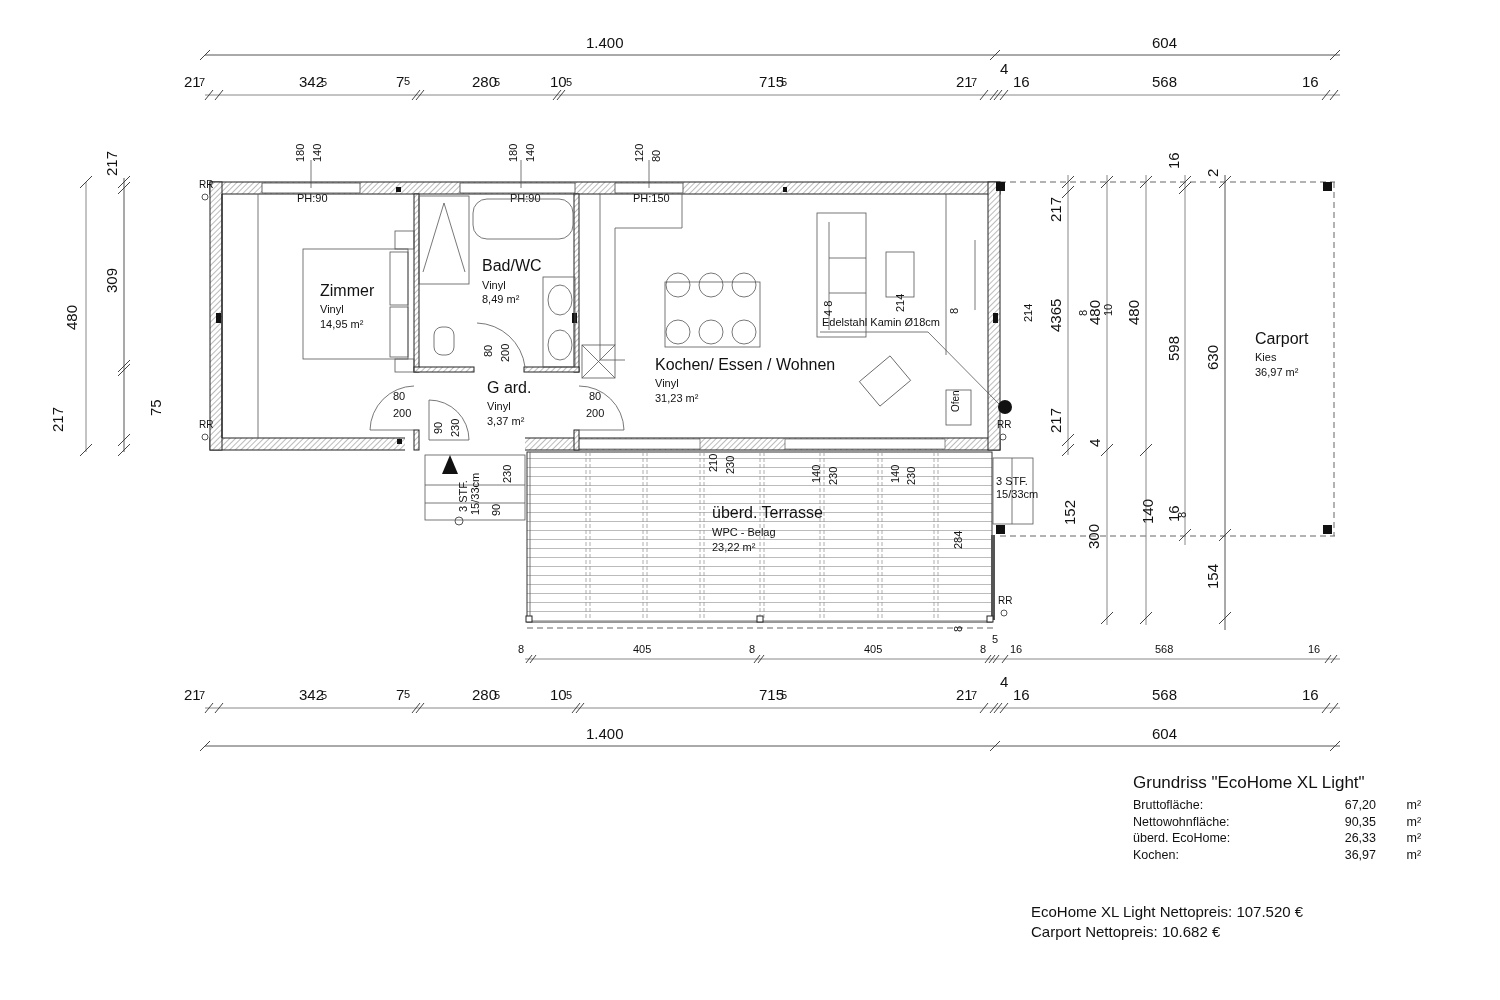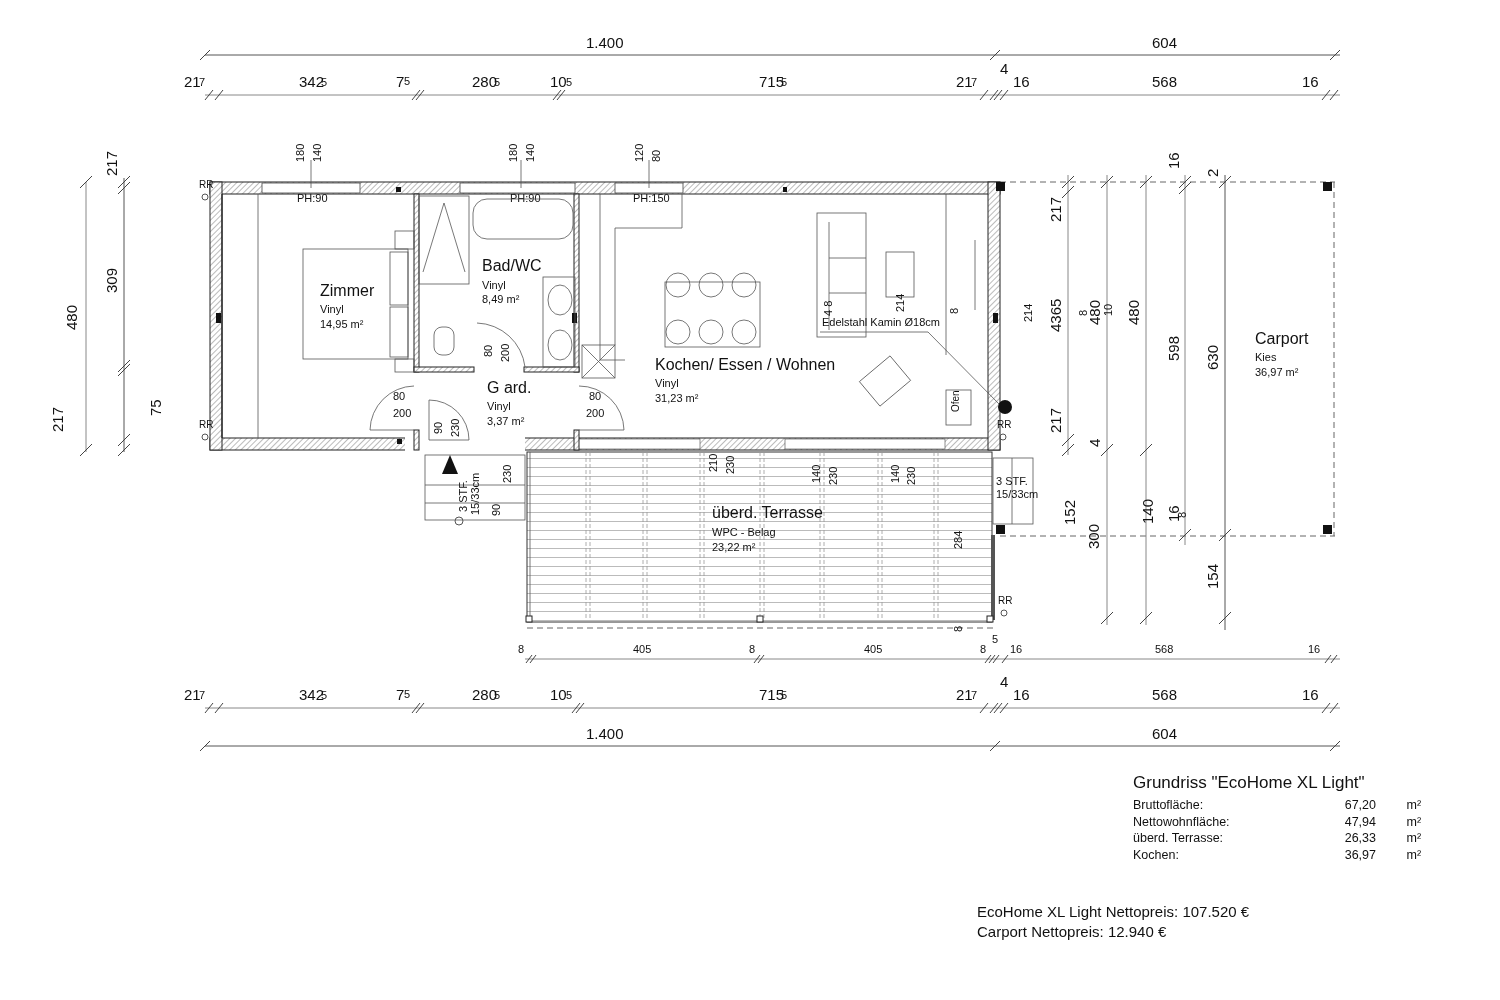--- a/index.html
+++ b/index.html
@@ -17,21 +17,21 @@
   .wall { fill:url(#hatch); stroke:#222; stroke-width:1; }
   .inner { fill:none; stroke:#222; stroke-width:1.2; }
   .thin { fill:none; stroke:#555; stroke-width:0.8; }
   .dash { fill:none; stroke:#666; stroke-width:1; stroke-dasharray:6 4; }
   .legend { position:absolute; left:1133px; top:773px; width:300px; }
   .legend-title { font-size:17px; margin-bottom:4px; }
   .legend-row { display:flex; font-size:12.5px; line-height:16.5px;align-items:flex-end; }
   .legend-row .lab { width:190px; }
   .legend-row .val { width:70px; text-align:left;margin-left:44px; }
   .legend-row .unit { width:30px; }
-  .prices { position:absolute; left:977px; top:902px; font-size:15px; line-height:19.5px; }
+  .prices { position:absolute; left:1031px; top:902px; font-size:15px; line-height:19.5px; }
 </style>
 </head>
 <body>
 
 <svg width="1500" height="1000" viewBox="0 0 1500 1000">
   <defs>
     <pattern id="hatch" width="4" height="4" patternUnits="userSpaceOnUse" patternTransform="rotate(45)">
       <rect width="4" height="4" fill="#fff"></rect>
       <line x1="0" y1="0" x2="0" y2="4" stroke="#777" stroke-width="1"></line>
     </pattern>
@@ -429,31 +429,31 @@
 
 <div class="legend">
   <div class="legend-title">Grundriss "EcoHome XL Light"</div>
   <div class="legend-row">
     <span class="lab">Bruttofläche:</span>
     <span class="val">67,20</span>
     <span class="unit">m²</span>
   </div>
   <div class="legend-row">
     <span class="lab">Nettowohnfläche:</span>
-    <span class="val">47,94</span>
+    <span class="val">90,35</span>
     <span class="unit">m²</span>
   </div>
   <div class="legend-row">
-    <span class="lab">überd. Terrasse:</span>
+    <span class="lab">überd. EcoHome:</span>
     <span class="val">26,33</span>
     <span class="unit">m²</span>
   </div>
   <div class="legend-row">
     <span class="lab">Kochen:</span>
     <span class="val">36,97</span>
     <span class="unit">m²</span>
   </div>
 </div>
 
 <div class="prices">
   <div>EcoHome XL Light Nettopreis: 107.520 €</div>
-  <div>Carport Nettopreis: 12.940 €</div>
+  <div>Carport Nettopreis: 10.682 €</div>
 </div>
 
 </body></html>

